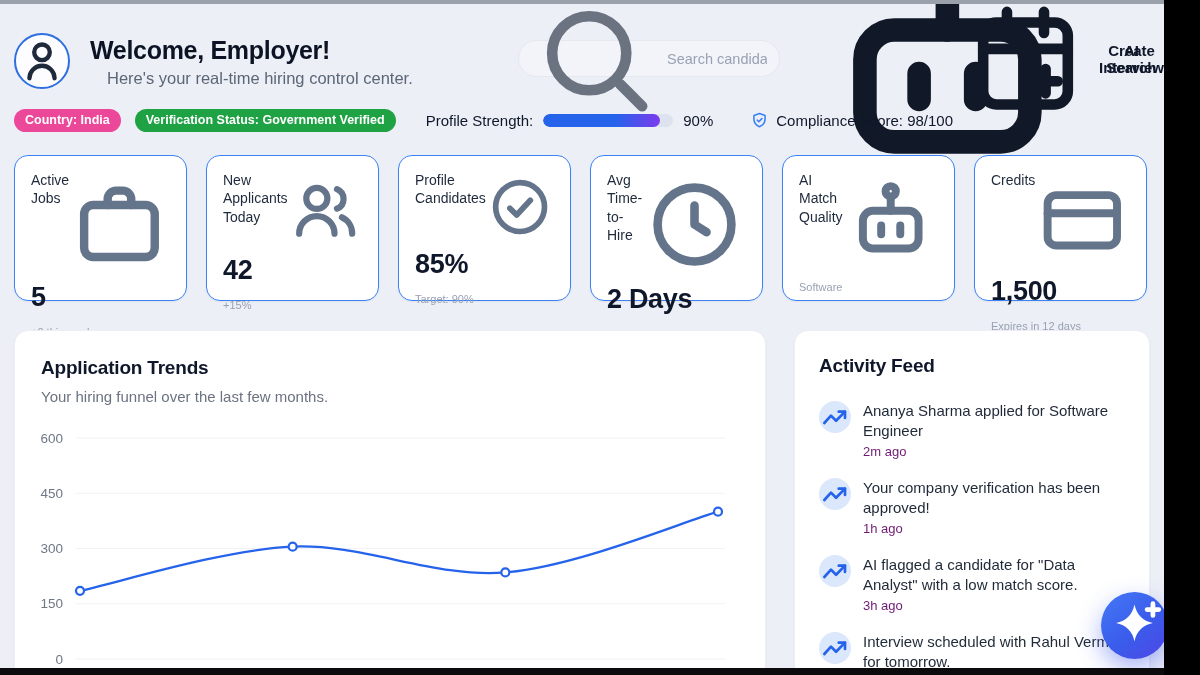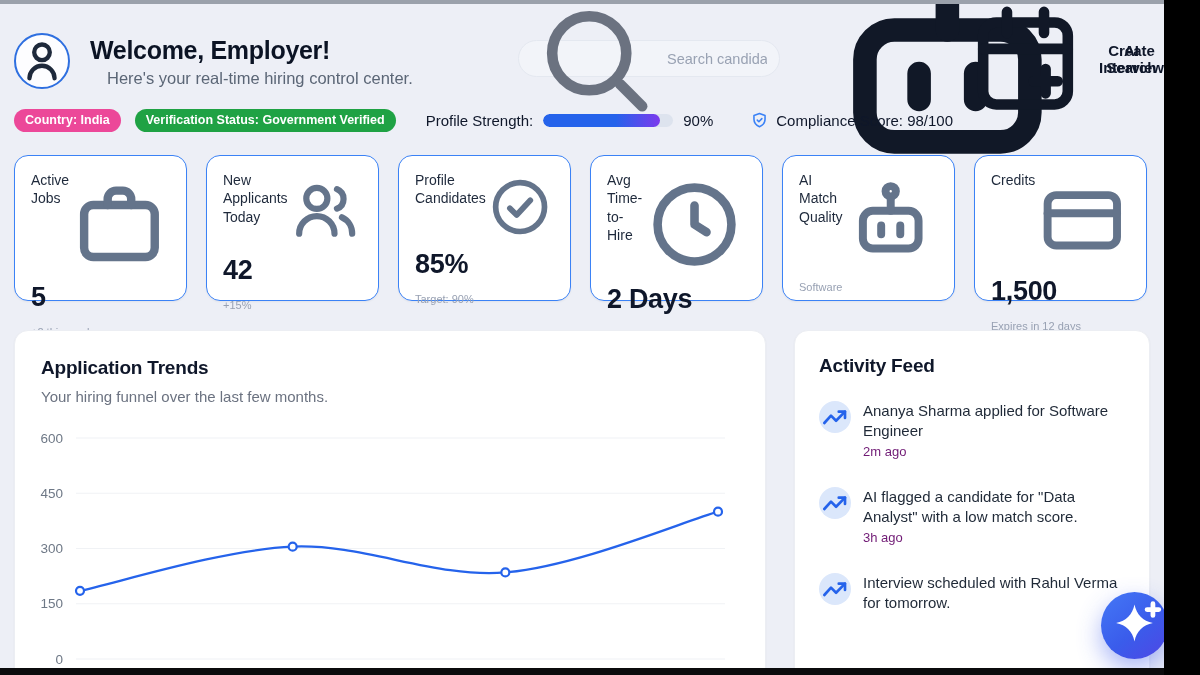--- a/index.html
+++ b/index.html
@@ -67,21 +67,21 @@
   
   .card { position:absolute; top:330px; background:#fff; border:1px solid #eceef3; border-radius:14px;
           box-shadow:0 1px 2px rgba(16,24,40,.05);}
   .chart-card    { left:14px;  width:752px; height:432px; padding:26px;}
   .activity-card { left:794px; width:356px; height:432px; padding:24px;}
   .card h2 { font-size:19px; font-weight:700; color:#0f172a; letter-spacing:-.2px;}
   .chart-sub { font-size:15px; color:#6b7280; margin-top:9px;}
   #chart { position:absolute; left:0; top:0; width:752px; height:432px; pointer-events:none;}
 
   
-  .feed { margin-top:24px; display:flex; flex-direction:column; gap:28px;justify-content:space-between;}
+  .feed { margin-top:24px; display:flex; flex-direction:column; gap:19px;justify-content:space-between;}
   .feed-item { display:flex; gap:12px; align-items:flex-start;}
   .feed-ico { flex:none; width:32px; height:32px; border-radius:50%; background:#dbe7fb; color:#2563eb;
               display:flex; align-items:center; justify-content:center;}
   .feed-ico svg { width:16px; height:16px;}
   .feed-text { font-size:15px; font-weight:500; color:#1f2937; line-height:1.33; max-width:264px;}
   .feed-time { font-size:13px; color:#701a75; margin-top:3px;}
 
   
   .fab { position:absolute; left:1101px; top:592px; width:67px; height:67px; border-radius:50%; border:none; cursor:pointer;
          background:linear-gradient(140deg,#4478f6 0%,#3a5ceb 55%,#4f46e5 100%);
@@ -278,20 +278,32 @@
           </div>
         </div>
         <div class="feed-item">
           <div class="feed-ico">
             <svg viewBox="0 0 24 24" fill="none" stroke="currentColor" stroke-width="2" stroke-linecap="round" stroke-linejoin="round" style="width:100%;height:100%;display:block">
               <path d="m4 16.5 5-5.5 3.8 3.8L19.5 8"></path>
               <path d="M14.8 8h4.7v4.7"></path>
             </svg>
           </div>
           <div>
+            <div class="feed-text">Your company verification has been approved!</div>
+            <div class="feed-time">1h ago</div>
+          </div>
+        </div>
+        <div class="feed-item">
+          <div class="feed-ico">
+            <svg viewBox="0 0 24 24" fill="none" stroke="currentColor" stroke-width="2" stroke-linecap="round" stroke-linejoin="round" style="width:100%;height:100%;display:block">
+              <path d="m4 16.5 5-5.5 3.8 3.8L19.5 8"></path>
+              <path d="M14.8 8h4.7v4.7"></path>
+            </svg>
+          </div>
+          <div>
             <div class="feed-text">AI flagged a candidate for "Data Analyst" with a low match score.</div>
             <div class="feed-time">3h ago</div>
           </div>
         </div>
         <div class="feed-item">
           <div class="feed-ico">
             <svg viewBox="0 0 24 24" fill="none" stroke="currentColor" stroke-width="2" stroke-linecap="round" stroke-linejoin="round" style="width:100%;height:100%;display:block">
               <path d="m4 16.5 5-5.5 3.8 3.8L19.5 8"></path>
               <path d="M14.8 8h4.7v4.7"></path>
             </svg>

